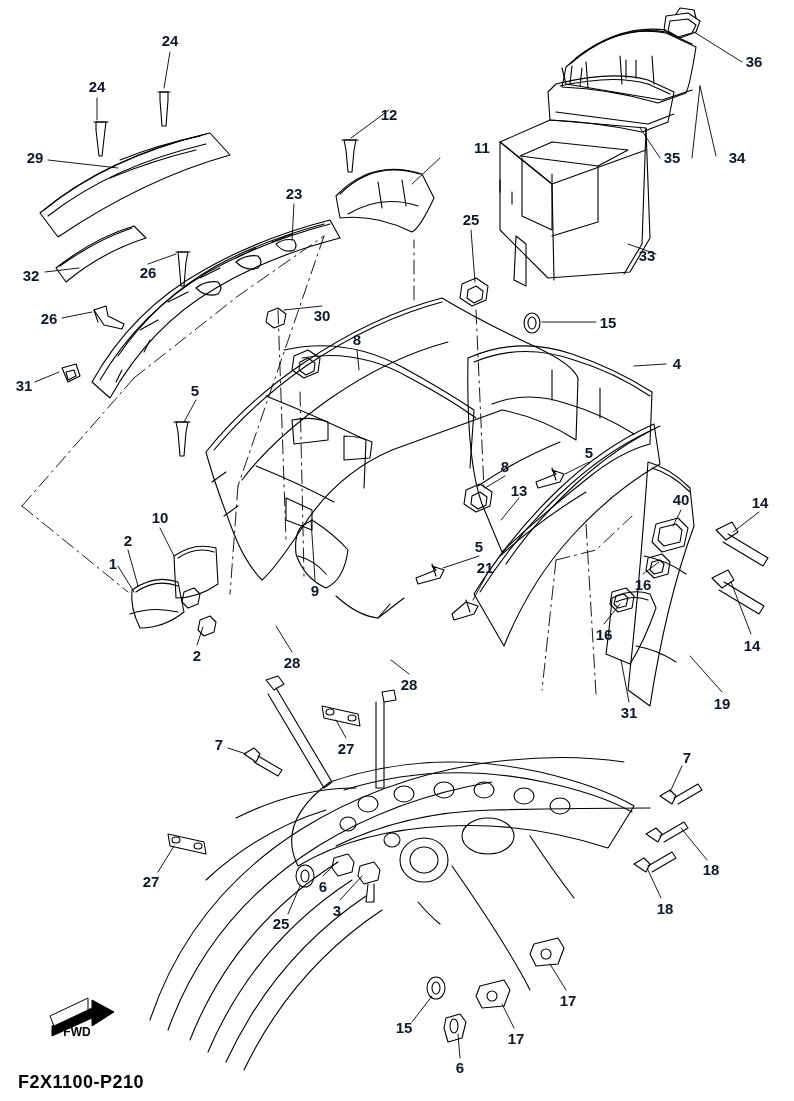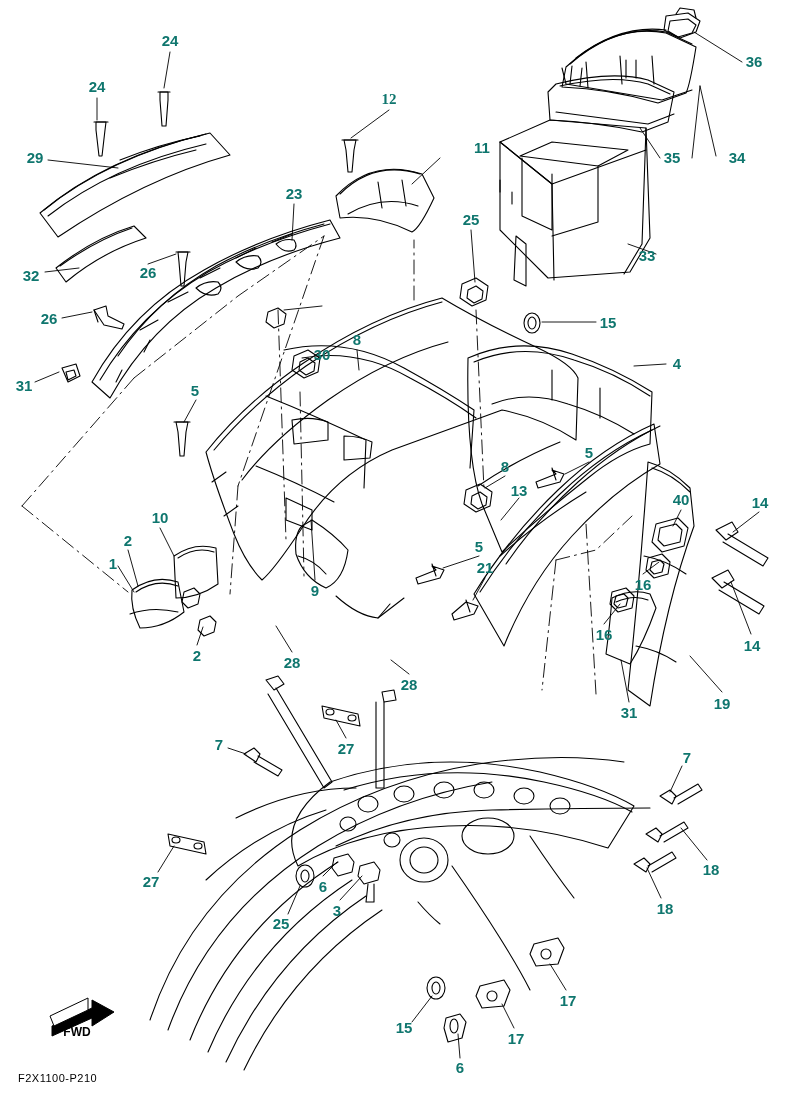--- a/index.html
+++ b/index.html
@@ -25,30 +25,30 @@
     position: absolute;
     left: 0; top: 0;
     width: 794px;
     height: 1101px;
   }
   .callout {
     position: absolute;
     font-family: "Liberation Sans", sans-serif;
     font-size: 15px;
     font-weight: 700;
-    color: #0f766e;
+    color: #0f172a;
     line-height: 1;
     white-space: nowrap;
     transform: translate(-50%, -50%);
   }
   .partcode {
     position: absolute;
     font-family: "Liberation Sans", sans-serif;
-    font-size: 11px;
-    font-weight: 400;
+    font-size: 18px;
+    font-weight: 700;
     letter-spacing: 0.5px;
   }
   .fwd-label {
     position: absolute;
     font-family: "Liberation Sans", sans-serif;
     font-size: 12px;
     font-weight: 700;
     color: #000;
     transform: translate(-50%, -50%);
   }
@@ -446,22 +446,22 @@
   </svg>
 
   <div class="callout" style="left:170px; top:40px;">24</div>
   <div class="callout" style="left:97px;  top:86px;">24</div>
   <div class="callout" style="left:35px;  top:157px;">29</div>
   <div class="callout" style="left:31px;  top:275px;">32</div>
   <div class="callout" style="left:148px; top:272px;">26</div>
   <div class="callout" style="left:49px;  top:318px;">26</div>
   <div class="callout" style="left:24px;  top:385px;">31</div>
   <div class="callout" style="left:294px; top:193px;">23</div>
-  <div class="callout" style="left:322px; top:315px;margin-top:39px;">30</div>
-  <div class="callout" style="left:389px; top:99px;font-family:Liberation Serif, serif;">12</div>
+  <div class="callout" style="left:322px; top:315px;">30</div>
+  <div class="callout" style="left:389px; top:114px;">12</div>
   <div class="callout" style="left:450px; top:147px;margin-left:32px;">11</div>
   <div class="callout" style="left:471px; top:219px;">25</div>
   <div class="callout" style="left:754px; top:61px;text-align:right;">36</div>
   <div class="callout" style="left:672px; top:157px;">35</div>
   <div class="callout" style="left:737px; top:157px;">34</div>
   <div class="callout" style="left:647px; top:255px;">33</div>
   <div class="callout" style="left:608px; top:322px;">15</div>
   <div class="callout" style="left:677px; top:363px;">4</div>
   <div class="callout" style="left:357px; top:339px;">8</div>
   <div class="callout" style="left:505px; top:466px;">8</div>

